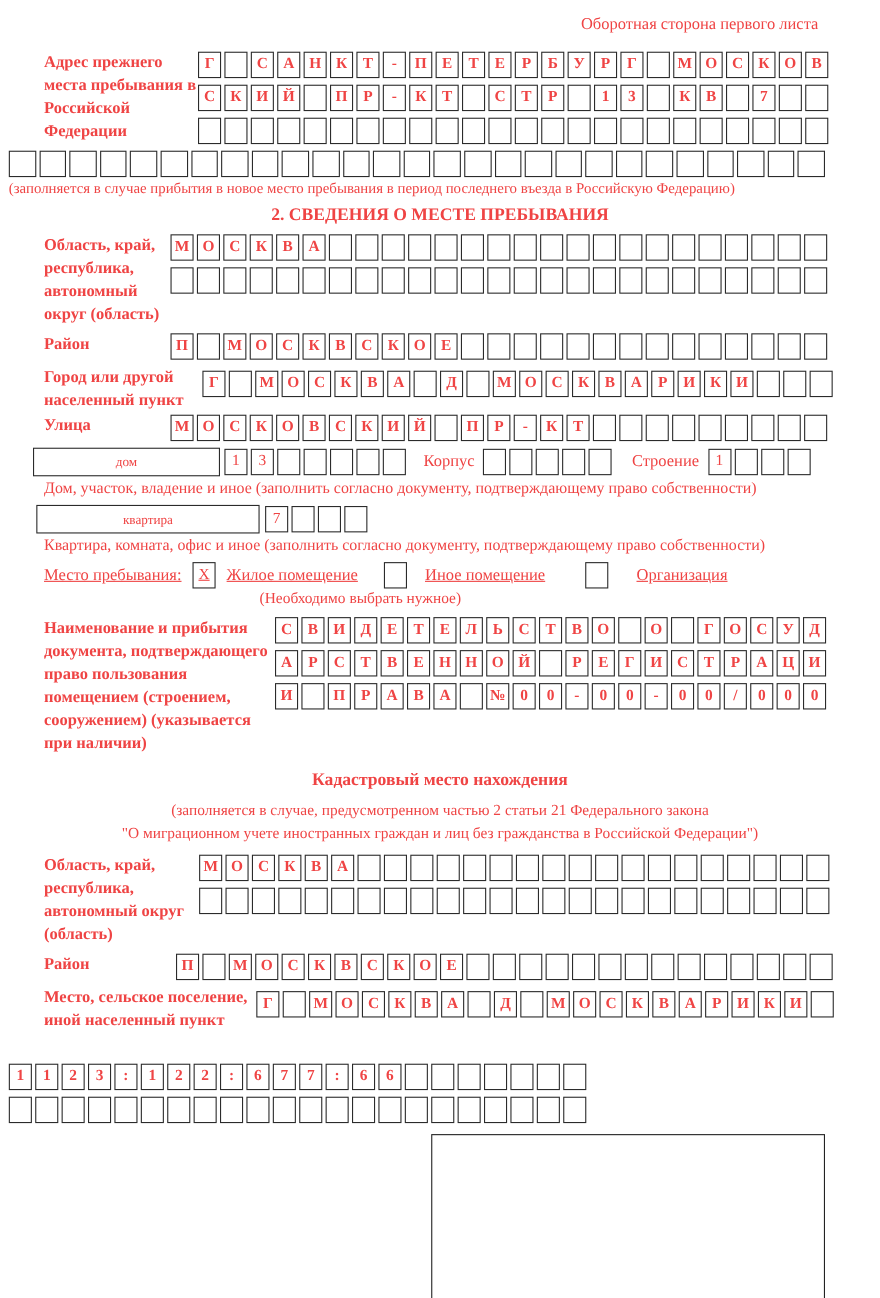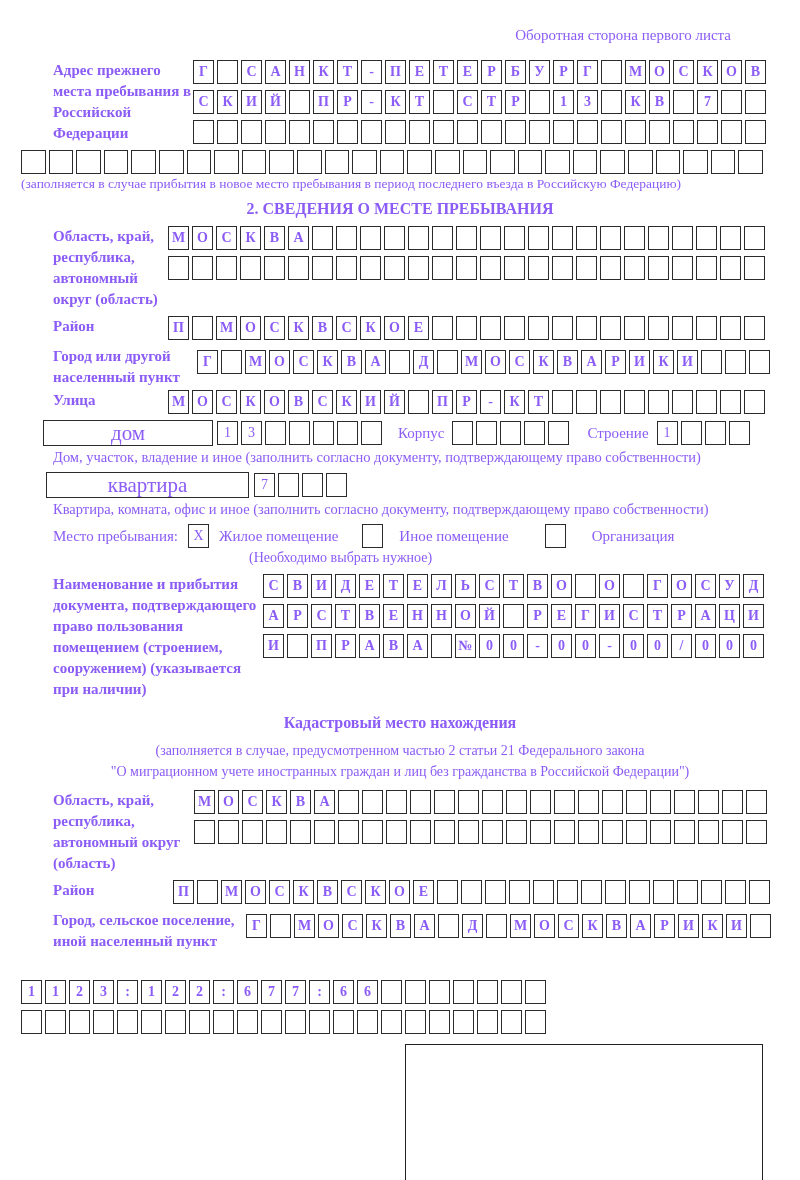--- a/index.html
+++ b/index.html
@@ -1,39 +1,39 @@
 <!DOCTYPE html>
 <html><head>
 <meta charset="utf-8">
 <style>
   html,body{margin:0;padding:0;background:#fff;}
   .page{
     width:800px;height:1180px;background:#ffffff;overflow:hidden;
-    font-family:"Liberation Serif","DejaVu Serif",serif;color:#8b5cf6;
-    position:relative;padding:13px;box-sizing:border-box;
+    font-family:"Liberation Serif","DejaVu Serif",serif;color:#ef4444;
+    position:relative;padding:0;box-sizing:border-box;
   }
   .inner{padding:14px 8px 0 8px;}
   .hdr-right{text-align:right;font-size:15px;padding-right:48px;margin-bottom:16px;}
   .field{display:flex;align-items:flex-start;font-weight:bold;}
   .lbl{font-size:15px;line-height:21px;margin-left:32px;flex:none;}
   .boxcol{display:flex;flex-direction:column;gap:6px;}
   .boxrow{display:flex;gap:3px;flex:none;}
   .cbox{
     box-sizing:border-box;width:21px;height:24px;border:1.5px solid #2b2b2b;
     display:inline-flex;align-items:center;justify-content:center;
     font-size:14px;line-height:1;background:#fff;flex:none;
   }
   .wide .cbox{width:24.6px;}
   .mb6{margin-bottom:6px;}
   .note-center{font-size:13.5px;text-align:left;margin:2px 0 4px 0;}
   .sec-title{font-size:16px;font-weight:bold;text-align:center;margin:8px 0 8px 0;}
   .bigslot{
     box-sizing:border-box;border:1.5px solid #2b2b2b;height:26px;
     display:inline-flex;align-items:center;justify-content:center;
-    font-size:21px;flex:none;background:#fff;
+    font-size:12px;flex:none;background:#fff;
   }
   .inline-lbl{font-size:15px;line-height:26px;margin:0 8px;flex:none;}
   .cap{font-size:14.5px;margin:3px 0 6px 40px;}
   .mesto-row{display:flex;align-items:center;margin:6px 0 0 40px;font-size:15px;gap:10px;}
   .stamp-rect{
     box-sizing:border-box;border:1.5px solid #222;width:358px;height:176px;
     margin:10px 0 4px 384px;background:#fff;
   }
   .fact-note{font-size:14px;text-align:center;line-height:21px;}
 </style>
@@ -346,21 +346,21 @@
       <div class="bigslot" style="width:203px;">квартира</div>
       <div class="boxrow" style="margin-left:5px;">
           <span class="cbox">7</span>
           <span class="cbox"></span>
           <span class="cbox"></span>
           <span class="cbox"></span>
         </div>
     </div>
     <div class="cap" style="margin-left:32px;">Квартира, комната, офис и иное (заполнить согласно документу, подтверждающему право собственности)</div>
 
-    <div class="mesto-row" style="margin-left:32px;">
+    <div class="mesto-row" style="margin-left:32px;text-decoration:underline;">
       <span>Место пребывания:</span>
       <span class="cbox">X</span>
       <span>Жилое помещение</span>
       <span class="cbox" style="margin-left:14px;"></span>
       <span style="margin-left:6px;">Иное помещение</span>
       <span class="cbox" style="margin-left:26px;"></span>
       <span style="margin-left:16px;">Организация</span>
     </div>
     <div style="font-size:14px;margin:2px 0 8px 228px;">(Необходимо выбрать нужное)</div>
 
@@ -526,21 +526,21 @@
           <span class="cbox"></span>
           <span class="cbox"></span>
           <span class="cbox"></span>
           <span class="cbox"></span>
           <span class="cbox"></span>
           <span class="cbox"></span>
         </div>
     </div>
 
     <div class="field mb6">
-      <div class="lbl" style="width:193px;">Город, сельское поселение, иной населенный пункт</div>
+      <div class="lbl" style="width:193px;">Место, сельское поселение, иной населенный пункт</div>
       <div class="boxrow" style="margin-top:4px;">
           <span class="cbox">Г</span>
           <span class="cbox"></span>
           <span class="cbox">М</span>
           <span class="cbox">О</span>
           <span class="cbox">С</span>
           <span class="cbox">К</span>
           <span class="cbox">В</span>
           <span class="cbox">А</span>
           <span class="cbox"></span>

